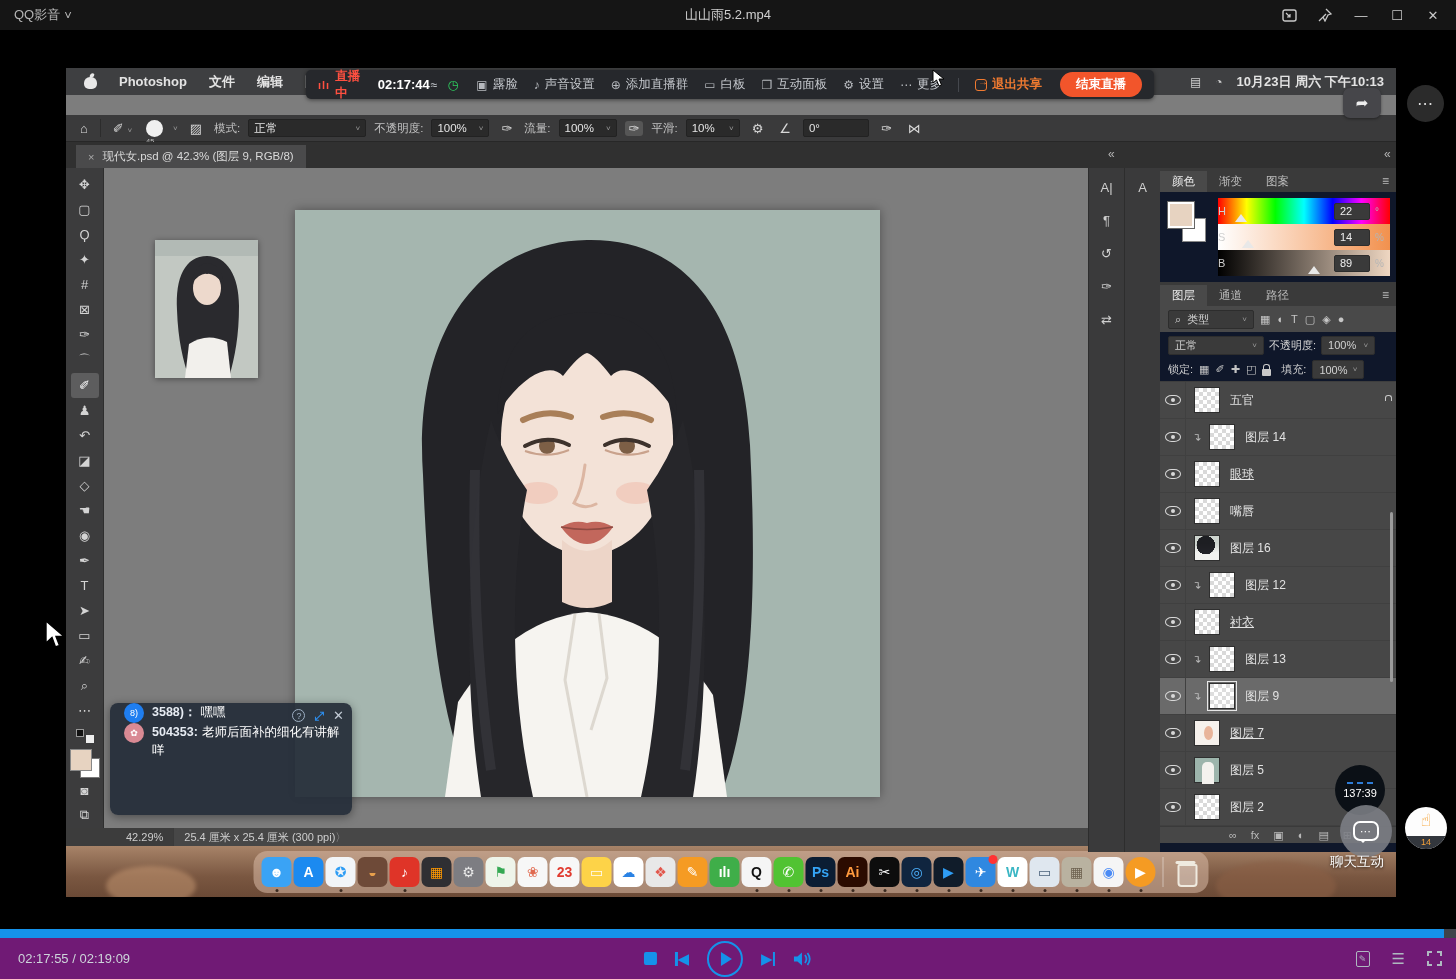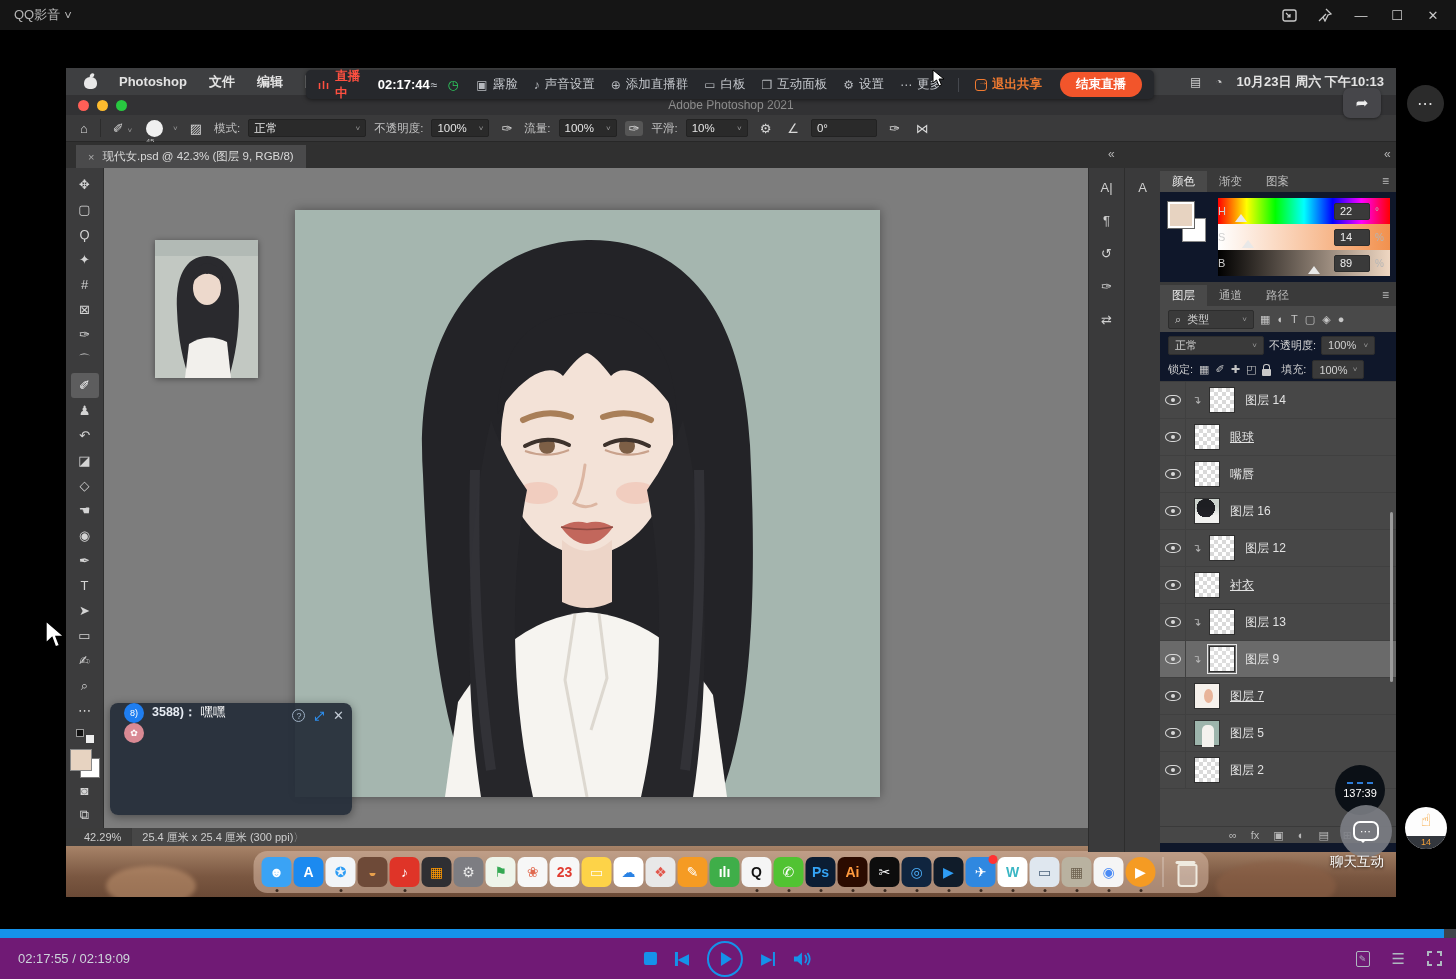--- a/index.html
+++ b/index.html
@@ -81,21 +81,21 @@
 .big-swatch .bgc{position:absolute;right:0;bottom:0;width:20px;height:20px;background:#fff;border:1px solid #777}
 .big-swatch .fgc{position:absolute;left:0;top:0;width:22px;height:22px;border:1px solid #888}
 
 
 .workarea{position:absolute;left:38px;top:100px;width:984px;height:660px;background:#7d7d7d;z-index:1}
 .canvas-art{position:absolute;left:229px;top:142px;width:585px;height:587px;box-shadow:0 0 10px rgba(0,0,0,.35);z-index:2}
 .refphoto{position:absolute;left:89px;top:172px;width:103px;height:138px;box-shadow:0 1px 6px rgba(0,0,0,.4);z-index:3}
 
 
 .statusrow{position:absolute;left:0;top:760px;width:1022px;height:18px;background:#474747;display:flex;align-items:center;color:#cdcdcd;font-size:11px;z-index:4}
-.zoom-box{background:#3c3c3c;height:100%;display:flex;align-items:center;padding:0 10px 0 18px;border-right:1px solid #3a3a3a}
+.zoom-box{background:#3c3c3c;height:100%;display:flex;align-items:center;padding:0 10px 0 60px;border-right:1px solid #3a3a3a}
 .doc-info{padding:0 10px;display:flex;gap:0;align-items:center}
 .info-arrow{color:#9a9a9a}
 
 
 .desktop{position:absolute;left:0;top:778px;width:1330px;height:51px;background:linear-gradient(180deg,#a78368,#7a5741 60%,#6b4a36);z-index:2;overflow:hidden}
 .blob{position:absolute;border-radius:50%;filter:blur(2px)}
 .dock{position:absolute;left:50%;transform:translateX(-50%);bottom:4px;height:42px;background:rgba(216,186,166,.55);border-radius:14px;display:flex;align-items:center;gap:2px;padding:0 8px;z-index:3}
 .dock-item{position:relative;width:30px;height:30px;border-radius:7px;display:flex;align-items:center;justify-content:center;flex:0 0 auto}
 .dock-item.round{border-radius:50%}
 .dock-glyph{font-size:14px;font-weight:bold;line-height:1}
@@ -218,20 +218,21 @@
 </head>
 <body>
 
 <div class="screen">
 
   <div class="titlebar">
     <span class="tb-app">
         <span>QQ影音</span>
         <span>˅</span>
       </span>
+    <span class="tb-title">山山雨5.2.mp4</span>
     <span class="tb-btns">
       <span class="tb-btn">
           <svg width="15" height="13" viewBox="0 0 15 13">
             <rect x="1" y="1" width="13" height="11" rx="2" fill="none" stroke="#c9c9c9" stroke-width="1.4"></rect>
             <path d="M4,4 L8,8 M8,5 v3 h-3" stroke="#c9c9c9" stroke-width="1.2" fill="none"></path>
           </svg>
         </span>
       <span class="tb-btn">
           <svg width="14" height="14" viewBox="0 0 14 14">
             <path d="M8,1 L13,6 L10,7 L7,13 L5,9 L1,13 M5,9 L8,6" stroke="#c9c9c9" stroke-width="1.3" fill="none"></path>
@@ -295,28 +296,20 @@
           <span>更多</span>
         </span>
       <span class="st-div"></span>
       <span class="exit-share">
           <span class="exit-ic"></span>
           <span>退出共享</span>
         </span>
       <span class="end-live" style="background: rgb(242, 85, 43);">结束直播</span>
     </div>
 
-    <div class="chrome">
-      <span class="win-title">Adobe Photoshop 2021</span>
-      <span class="lights">
-        <span class="light" style="background:#ff5f57"></span>
-        <span class="light" style="background:#febc2e"></span>
-        <span class="light" style="background:#28c840"></span>
-      </span>
-    </div>
 
     <div class="share-float">
         <span>➦</span>
       </div>
 
     <div class="optionsbar">
       <span class="ob-ic">⌂</span>
       <span class="ob-sep"></span>
       <span class="ob-ic"><span>✐</span> <span class="ob-dd">˅</span></span>
       <span class="brush-dot">
@@ -335,21 +328,21 @@
           <span class="ob-dd">˅</span>
         </span>
       <span class="ob-ic">✑</span>
       <span class="ob-lab">流量:</span>
       <span class="ob-box" style="width:58px">
           <span style="flex:1">100%</span>
           <span class="ob-dd">˅</span>
         </span>
       <span class="ob-ic ob-active">✑</span>
       <span class="ob-lab">平滑:</span>
-      <span class="ob-box" style="width:62px">
+      <span class="ob-box" style="width:54px">
           <span style="flex:1">10%</span>
           <span class="ob-dd">˅</span>
         </span>
       <span class="ob-ic">⚙</span>
       <span class="ob-ic">∠</span>
       <span class="ob-box" style="width:66px">
           <span>0°</span>
         </span>
       <span class="ob-ic">✑</span>
       <span class="ob-ic">⋈</span>
@@ -635,20 +628,29 @@
           <span class="lock-ic">✚</span>
           <span class="lock-ic">◰</span>
         <span class="padlock"></span>
         <span style="margin-left:4px">填充:</span>
         <span class="blend-box" style="width:52px">
             <span>100%</span>
             <span class="ob-dd">˅</span>
           </span>
       </div>
       <div class="lay-list">
+        <div class="layer-row locked">
+            <span class="eye-cell">
+              <span class="eye"></span>
+            </span>
+
+            <span class="thumb t-checker"></span>
+            <span class="lname">五官</span>
+            <span class="lockpad"><span class="padlock"></span></span>
+          </div>
           <div class="layer-row clipped">
             <span class="eye-cell">
               <span class="eye"></span>
             </span>
             <span class="clip">↴</span>
             <span class="thumb t-checker"></span>
             <span class="lname">图层 14</span>
 
           </div>
           <div class="layer-row underline">
@@ -758,20 +760,21 @@
         <span class="cov-q">?</span>
         <span class="cov-exp">⤢</span>
         <span class="cov-x">✕</span>
       </div>
       <div class="cov-msg">
           <span class="cov-av" style="background: rgb(31, 126, 240);">8)</span>
           <span class="cov-txt"><span class="cov-user">3588)：</span><span>嘿嘿</span></span>
         </div>
         <div class="cov-msg">
           <span class="cov-av" style="background: rgb(217, 138, 148);">✿</span>
+          <span class="cov-txt"><span class="cov-user">504353:</span><span>老师后面补的细化有讲解咩</span></span>
         </div>
     </div>
 
     <div class="timer-circle">
       <span class="timer-dash"></span>
       <span>137:39</span>
     </div>
     <div class="bubble-circle">
         <span class="bubble">⋯</span>
       </div>

